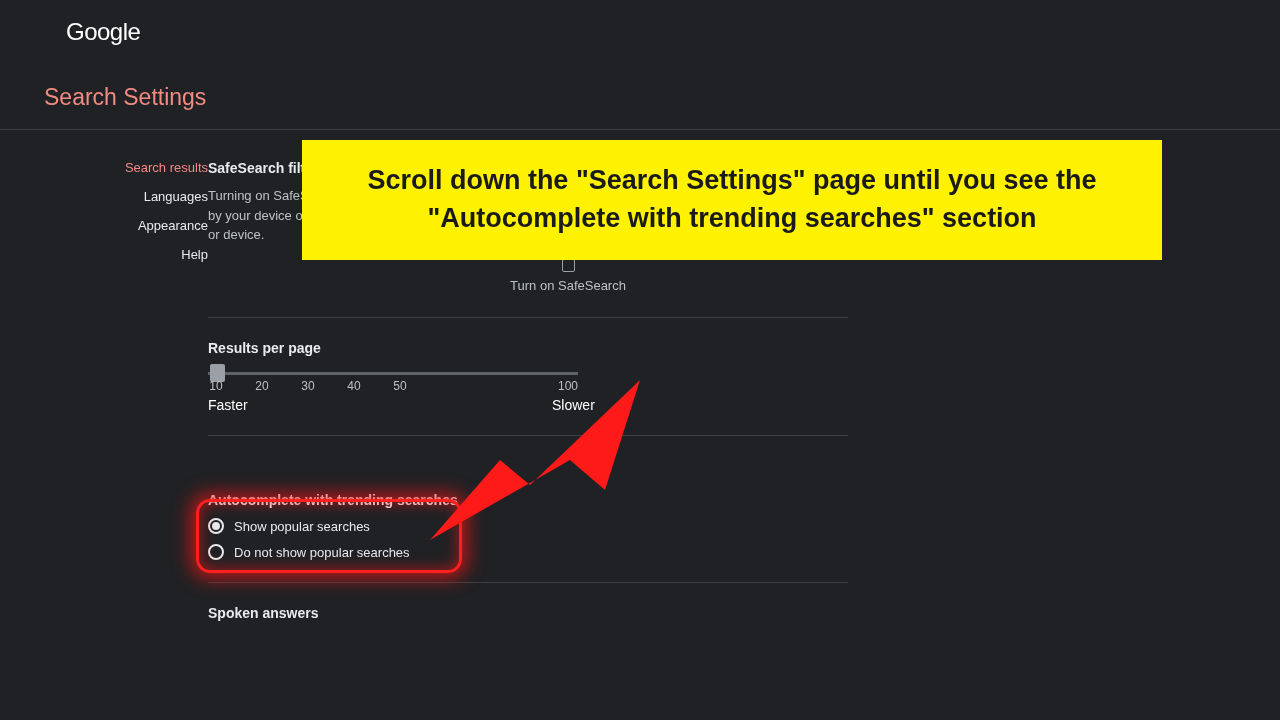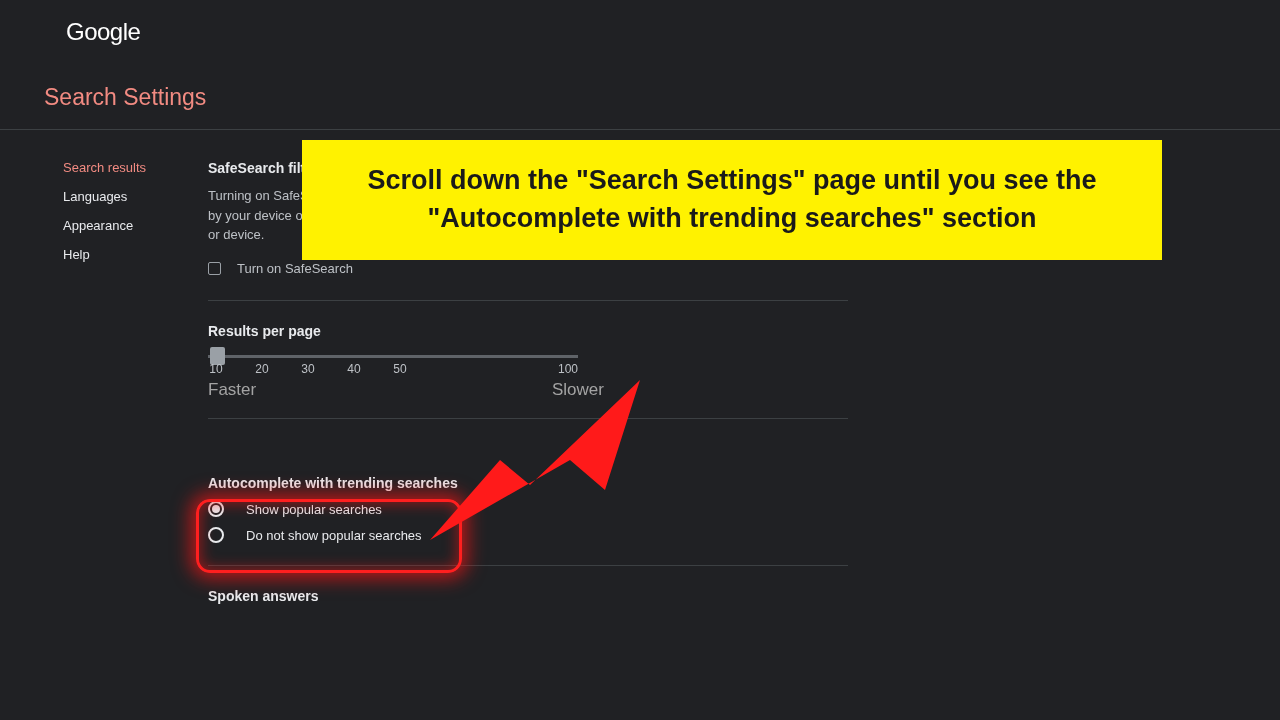--- a/index.html
+++ b/index.html
@@ -31,24 +31,25 @@
   .divider-full {
     border-top: 1px solid #3c4043;
     width: 100%;
   }
   .main {
     display: flex;
     padding-top: 30px;
   }
   .sidebar {
     width: 208px;
-    padding-left: 63px;
+    padding-left: 44px;
     display: flex;
     flex-direction: column;
     gap: 14px;
+    text-align: right;
   }
   .sidebar-item {
     font-size: 13px;
     color: #e8eaed;
     cursor: pointer;
   }
   .sidebar-item.active {
     color: #f28b82;
   }
   .content {
@@ -62,22 +63,23 @@
     margin-bottom: 10px;
   }
   .section-text {
     font-size: 13px;
     color: #bdc1c6;
     line-height: 1.5;
   }
   .checkbox-row {
     display: flex;
     align-items: center;
-    gap: 16px;
+    gap: 4px;
     margin-top: 14px;
+    flex-direction: column;
   }
   .checkbox {
     width: 13px;
     height: 13px;
     border: 1.5px solid #9aa0a6;
     border-radius: 2px;
     display: inline-block;
   }
   .section-divider {
     border-top: 1px solid #3c4043;
@@ -112,31 +114,31 @@
     color: #bdc1c6;
     transform: translateX(-50%);
   }
   .slider-captions {
     position: relative;
     width: 370px;
     height: 16px;
   }
   .slider-caption {
     position: absolute;
-    font-size: 17px;
-    color: #a3a3a3;
+    font-size: 14px;
+    color: #ffffff;
   }
   .link {
     color: #8ab4f8;
     cursor: pointer;
   }
   .radio-row {
     display: flex;
     align-items: center;
-    gap: 22px;
+    gap: 10px;
     margin-top: 10px;
     cursor: pointer;
   }
   .radio-outer {
     width: 16px;
     height: 16px;
     border: 2px solid #e8eaed;
     border-radius: 50%;
     display: flex;
     align-items: center;

